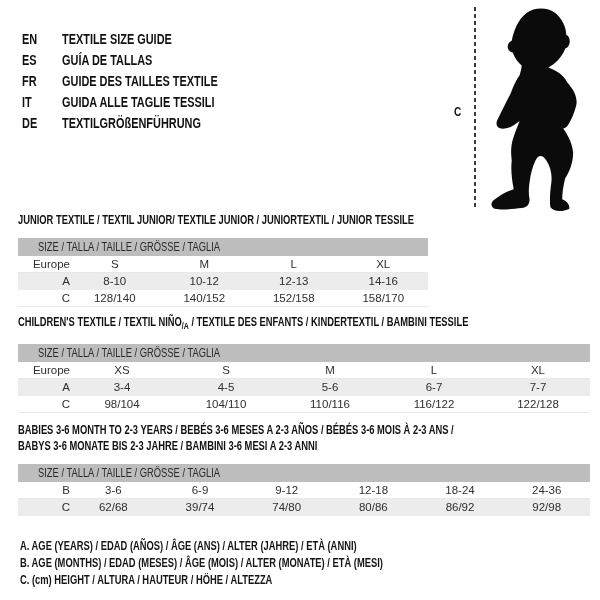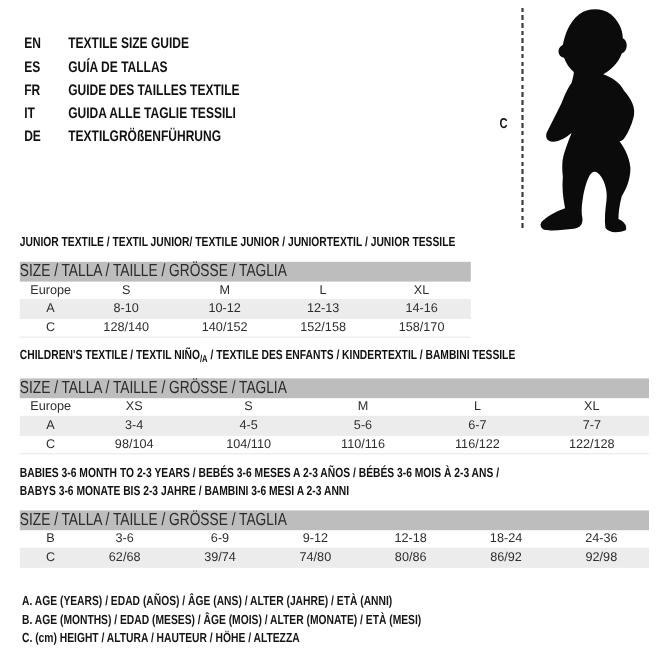--- a/index.html
+++ b/index.html
@@ -28,26 +28,26 @@
   .sec{position:absolute;left:18px;}
   .sec1{top:212px;width:410px;}
   .sec2{top:314px;width:572px;}
   .sec3{top:422px;width:572px;}
   .sec-title{margin:0 0 10px 0;font-size:12px;font-weight:bold;color:#111;}
   .title-line.cond{display:block;line-height:16px;}
   .title-sub{font-size:9px;}
 
   
   .tbl{width:100%;}
-  .tbl-head{height:18px;line-height:18px;background:#bdbdbd;padding-left:0;
-            font-size:16px;color:#2a2a2a;box-sizing:border-box;}
+  .tbl-head{height:18px;line-height:18px;background:#bdbdbd;padding-left:20px;
+            font-size:12px;color:#2a2a2a;box-sizing:border-box;}
   .tbl-row{display:flex;height:17px;line-height:16px;font-size:11.5px;color:#2e2e2e;
            border-bottom:1px solid #e8e8e8;box-sizing:border-box;}
   .tbl-row.alt{background:#ececec;border-bottom:1px solid #ececec;}
-  .cell-label{width:52px;padding-left:4px;box-sizing:border-box;text-align:center;}
+  .cell-label{width:52px;padding-left:4px;box-sizing:border-box;text-align:right;}
   .cell{flex:1;text-align:center;}
 
   
   .notes{position:absolute;left:20px;top:538px;}
   .note-line.cond{display:block;line-height:17px;font-size:12px;font-weight:bold;color:#151515;}
 </style>
 </head>
 <body>
 
 <div class="page">

